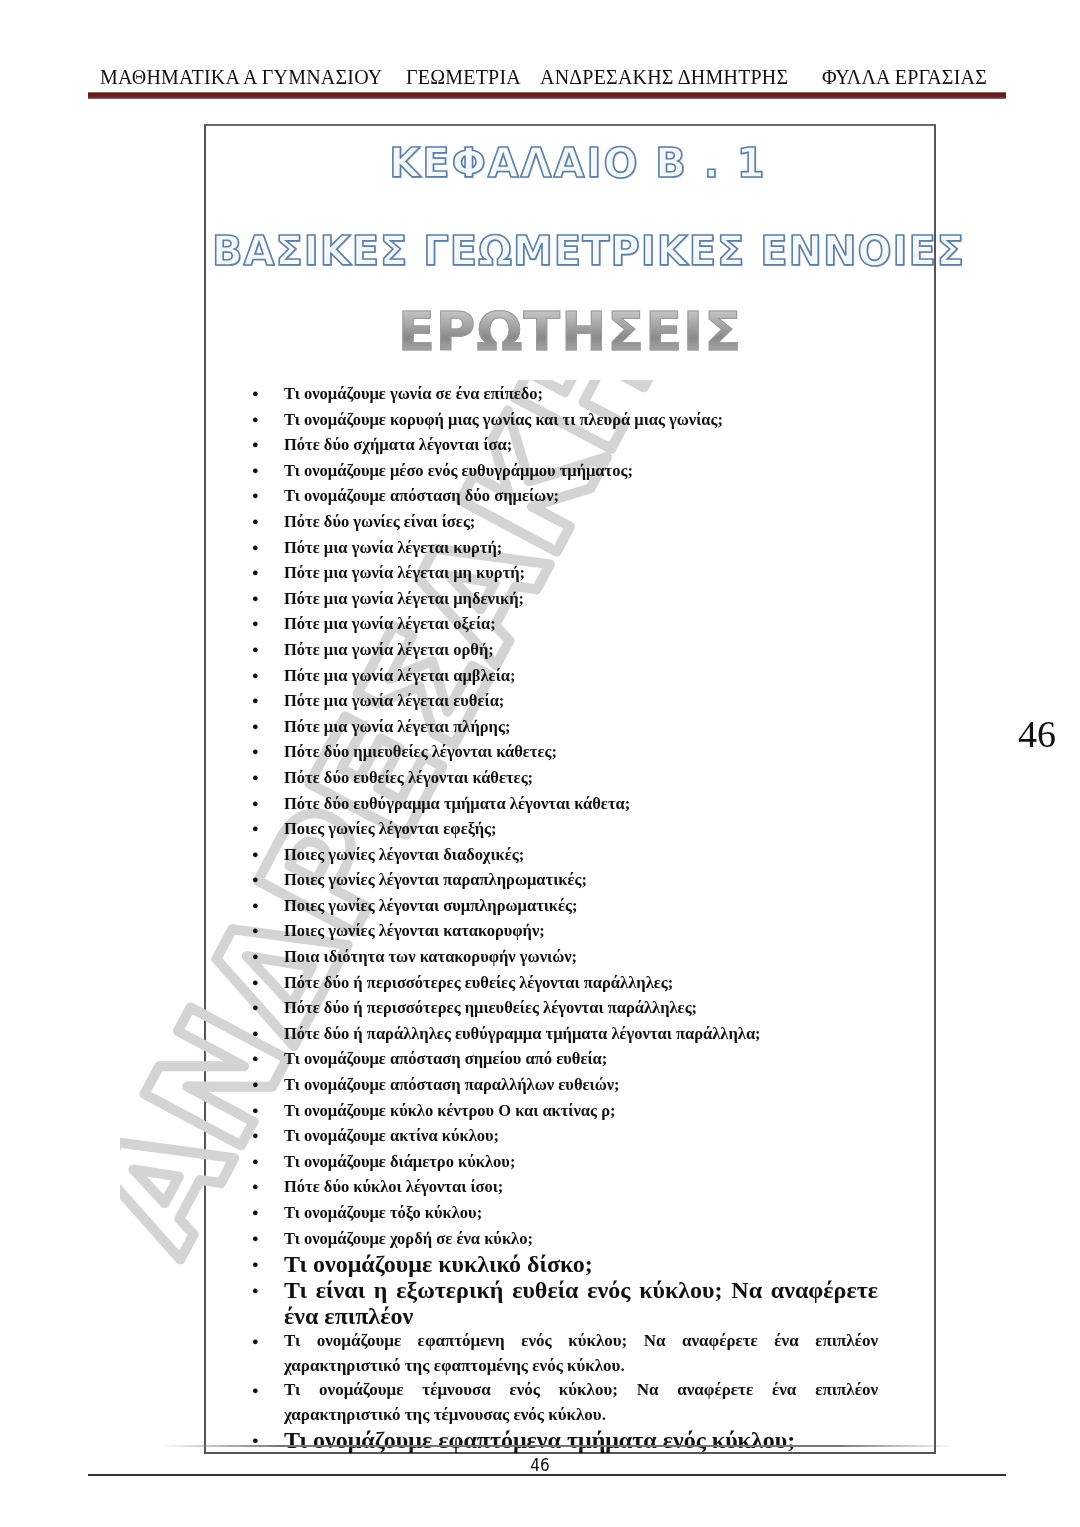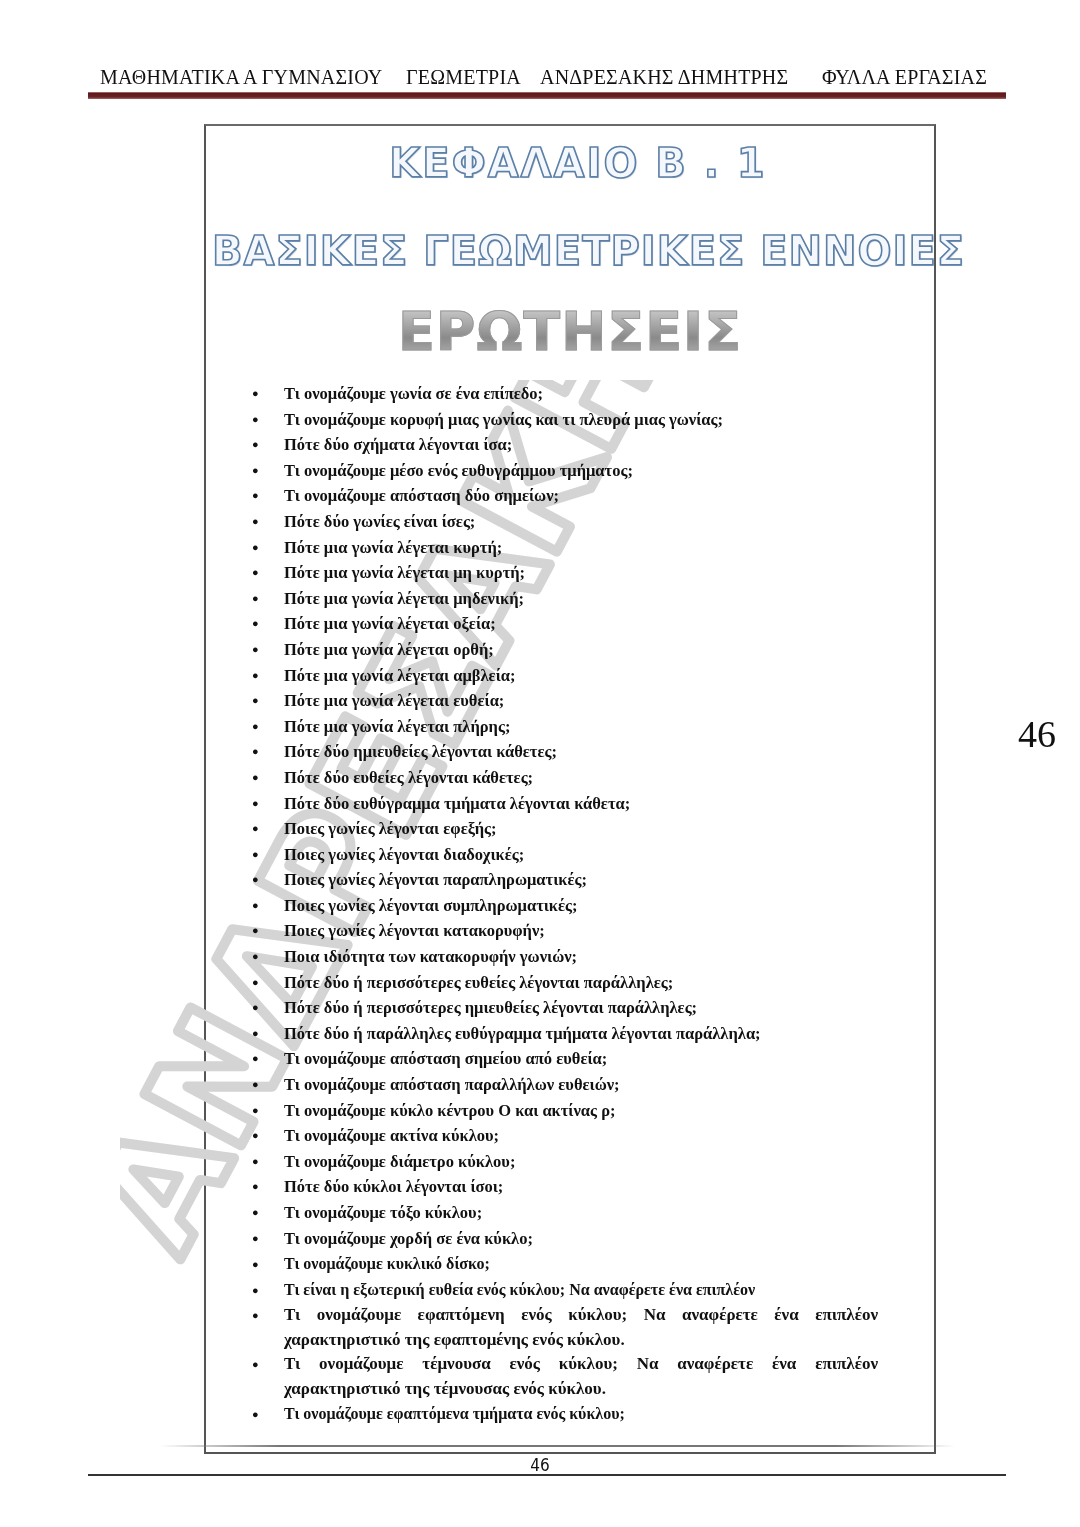--- a/index.html
+++ b/index.html
@@ -16,21 +16,21 @@
   .t1 { top: 140px; font-size: 40px; letter-spacing: 2px; }
   .t2 { top: 228px; font-size: 40px; letter-spacing: 1px; }
   .t3 { top: 300px; font-size: 54px; letter-spacing: 1px; background: linear-gradient(#dcdcdc, #8a8a8a 60%, #bdbdbd); -webkit-background-clip: text; background-clip: text; color: transparent; -webkit-text-stroke: 1px #9a9a9a; }
 
   .watermark { position: absolute; left: 120px; top: 380px; width: 820px; height: 900px; pointer-events: none; overflow: hidden; }
   .watermark svg { width: 100%; height: 100%; }
 
   .q-list { position: absolute; left: 250px; top: 381px; width: 640px; margin: 0; padding: 0; list-style: none; }
   .q-item { position: relative; padding-left: 34px; font-size: 16.5px; line-height: 25.6px; white-space: nowrap; font-weight: bold; }
   .q-item::before { content: "●"; position: absolute; left: 2px; top: 0; font-size: 11px; color: #111; }
-  .q-item.big { font-size: 16px; line-height: 26px; }
+  .q-item.big { font-size: 24px; line-height: 26px; }
   .q-item.wrap { white-space: normal; text-align: justify; text-align-last: left; width: 594px; }
   .q-item.big.wrap { line-height: 26px; }
   .q-item.mid { font-size: 17px; line-height: 24.5px; }
 
   .bottom-shadow-line { position: absolute; left: 160px; top: 1445px; width: 795px; height: 2px; background: linear-gradient(90deg, rgba(120,120,120,0), #777 15%, #777 85%, rgba(120,120,120,0)); }
 
   .footer-pagenum { position: absolute; left: 0; width: 1080px; top: 1455px; text-align: center; font-family: "DejaVu Sans Condensed", "DejaVu Sans", sans-serif; font-size: 17px; color: #111; }
   .footer-rule { position: absolute; left: 88px; top: 1474px; width: 918px; height: 2px; background: #333; }
 
   .side-pagenum { position: absolute; left: 1018px; top: 712px; font-family: "Liberation Serif", serif; font-size: 38px; color: #111; }

